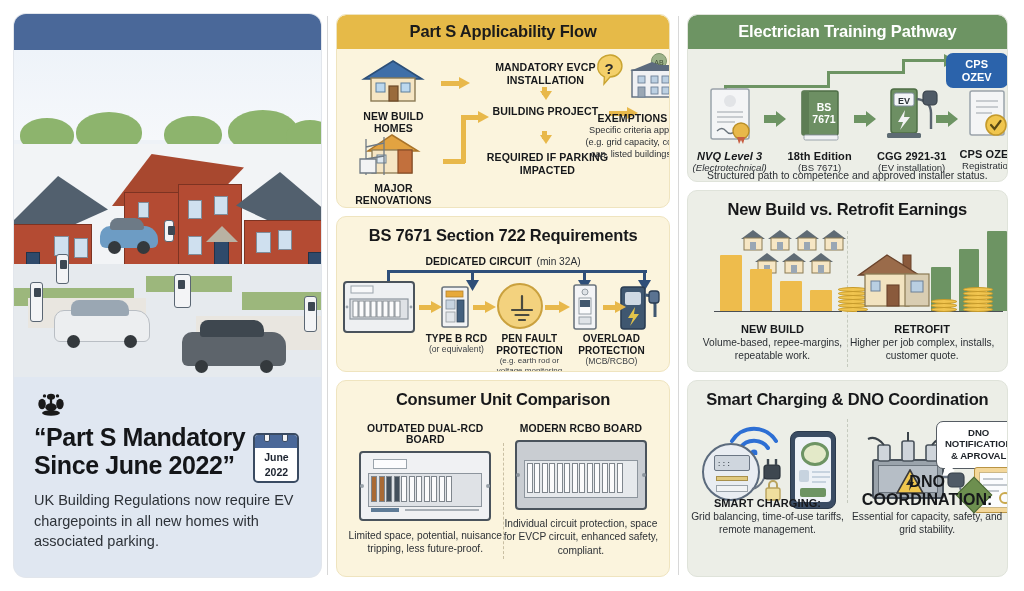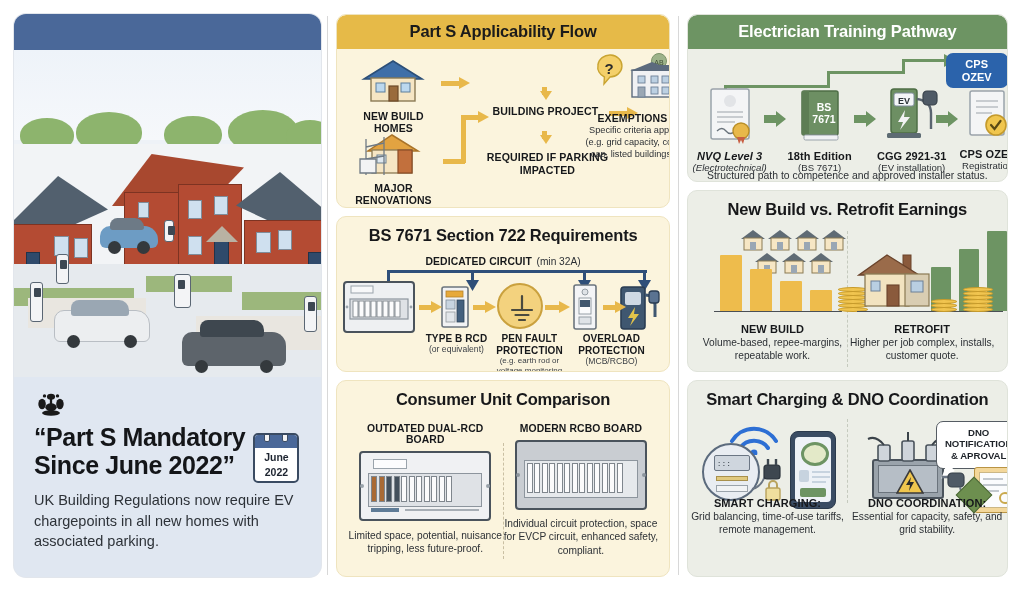--- a/index.html
+++ b/index.html
@@ -253,20 +253,21 @@
         </div>
 
         <div class="arw-r arw-amber" style="position:absolute;left:122px;top:28px;"></div>
         <div class="bar-amber" style="left:104px;top:32px;width:20px;height:5px;"></div>
 
         <div class="bar-amber" style="left:106px;top:110px;width:22px;height:5px;"></div>
         <div class="bar-amber" style="left:124px;top:66px;width:5px;height:48px;"></div>
         <div class="bar-amber" style="left:126px;top:66px;width:16px;height:5px;"></div>
         <div class="arw-r arw-amber" style="position:absolute;left:141px;top:62px;"></div>
 
+        <div class="cap-strong" style="position:absolute;left:140px;top:12px;width:136px;font-size:10.6px;line-height:1.22;">MANDATORY EVCP INSTALLATION</div>
         <div class="arw-d" style="position:absolute;left:203px;top:42px;"></div>
         <div class="bar-amber" style="left:205px;top:38px;width:5px;height:8px;"></div>
 
         <div class="cap-strong" style="position:absolute;left:150px;top:56px;width:116px;font-size:10.6px;line-height:1.22;">BUILDING PROJECT</div>
 
         <div class="arw-d" style="position:absolute;left:203px;top:86px;"></div>
         <div class="bar-amber" style="left:205px;top:82px;width:5px;height:8px;"></div>
 
         <div class="cap-strong" style="position:absolute;left:140px;top:102px;width:140px;font-size:10.6px;line-height:1.22;">REQUIRED IF PARKING IMPACTED</div>
 
@@ -727,21 +728,21 @@
           <div style="position:absolute;left:8px;top:22px;width:16px;height:2px;background:#c3c9cf;"></div>
           <div style="position:absolute;right:6px;bottom:8px;width:12px;height:12px;border-radius:50%;border:2px solid #c9a94e;"></div>
           <div style="position:absolute;left:-14px;top:14px;width:26px;height:26px;background:#6d8f4f;border:1.5px solid #4f6b39;transform:rotate(45deg);"></div>
         </div>
 
         <div style="position:absolute;left:0;width:50%;bottom:0px;">
           <div class="cap-strong" style="font-size:11px;">SMART CHARGING:</div>
           <div class="cap" style="font-size:10.2px;margin-top:1px;">Grid balancing, time-of-use tariffs, remote management.</div>
         </div>
         <div style="position:absolute;right:0;width:50%;bottom:0px;">
-          <div class="cap-strong" style="font-size:11px;">DNO COORDINATION:</div>
+          <div class="cap-strong" style="font-size:16px;">DNO COORDINATION:</div>
           <div class="cap" style="font-size:10.2px;margin-top:1px;">Essential for capacity, safety, and grid stability.</div>
         </div>
 
       </div>
     </div>
 
   </div>
 </div>
 
 </body></html>

